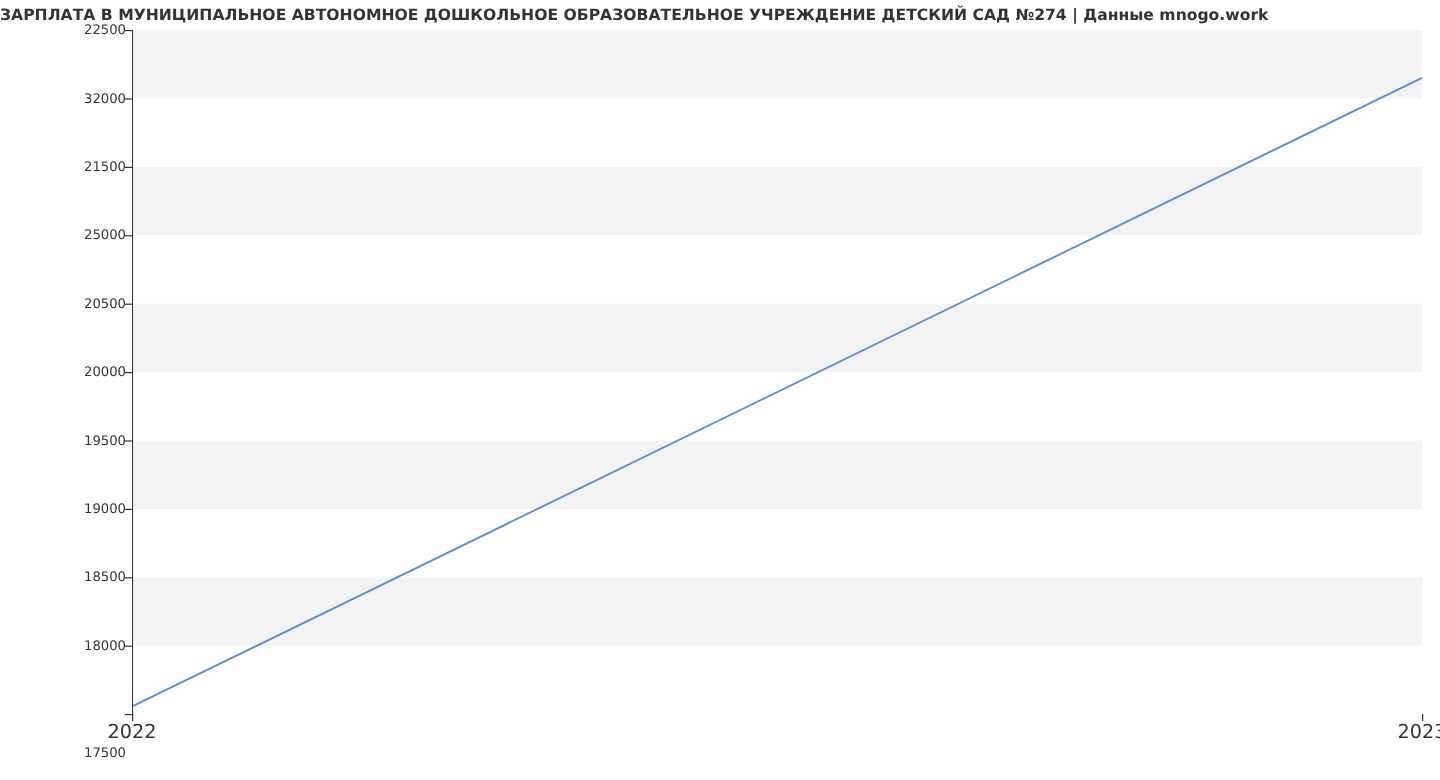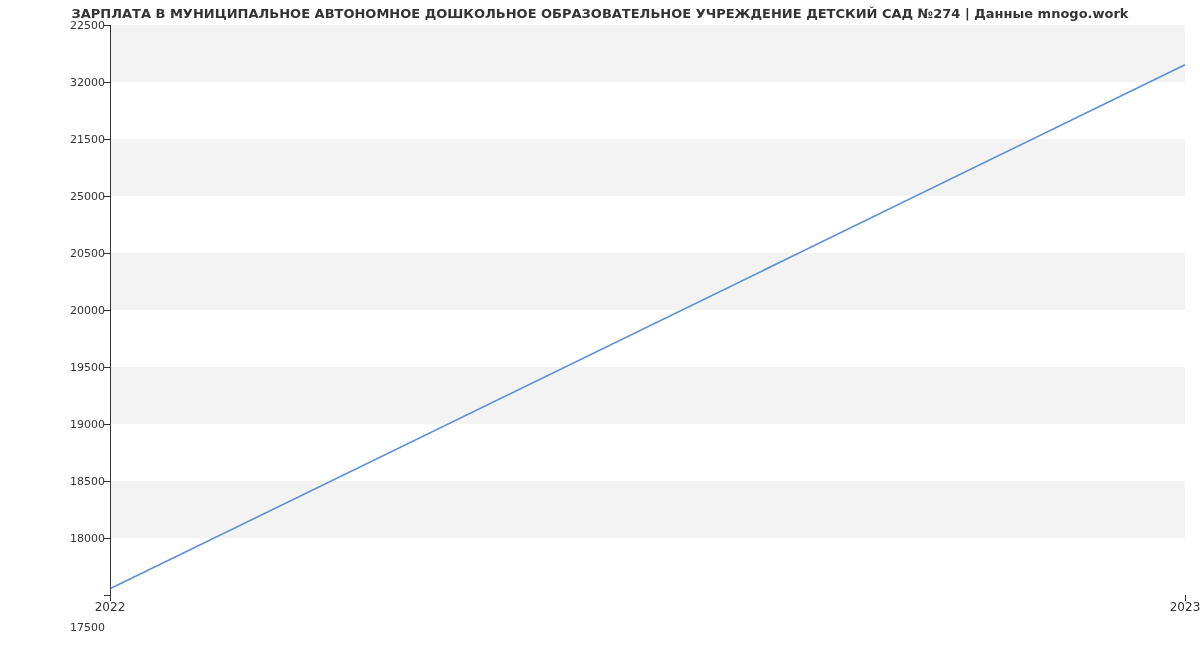--- a/index.html
+++ b/index.html
@@ -15,21 +15,20 @@
   .chart-wrap {
     position: relative;
     width: 1200px;
     height: 650px;
   }
   .title {
     position: absolute;
     top: 6px;
     left: 0;
     width: 1200px;
-    text-align: center;
     font-size: 13px;
     font-weight: 600;
     color: #333;
   }
   .plot {
     position: absolute;
     left: 110px;
     top: 25px;
     width: 1075px;
     height: 570px;
@@ -55,21 +54,21 @@
   .ytick-mark {
     position: absolute;
     width: 6px;
     height: 1px;
     background: #333;
     left: 104px;
   }
   .xtick-label {
     position: absolute;
     top: 600px;
-    font-size: 12px;
+    font-size: 16px;
     color: #333;
     transform: translateX(-50%);
   }
   .xtick-mark {
     position: absolute;
     width: 1px;
     height: 6px;
     background: #333;
     top: 595px;
   }

